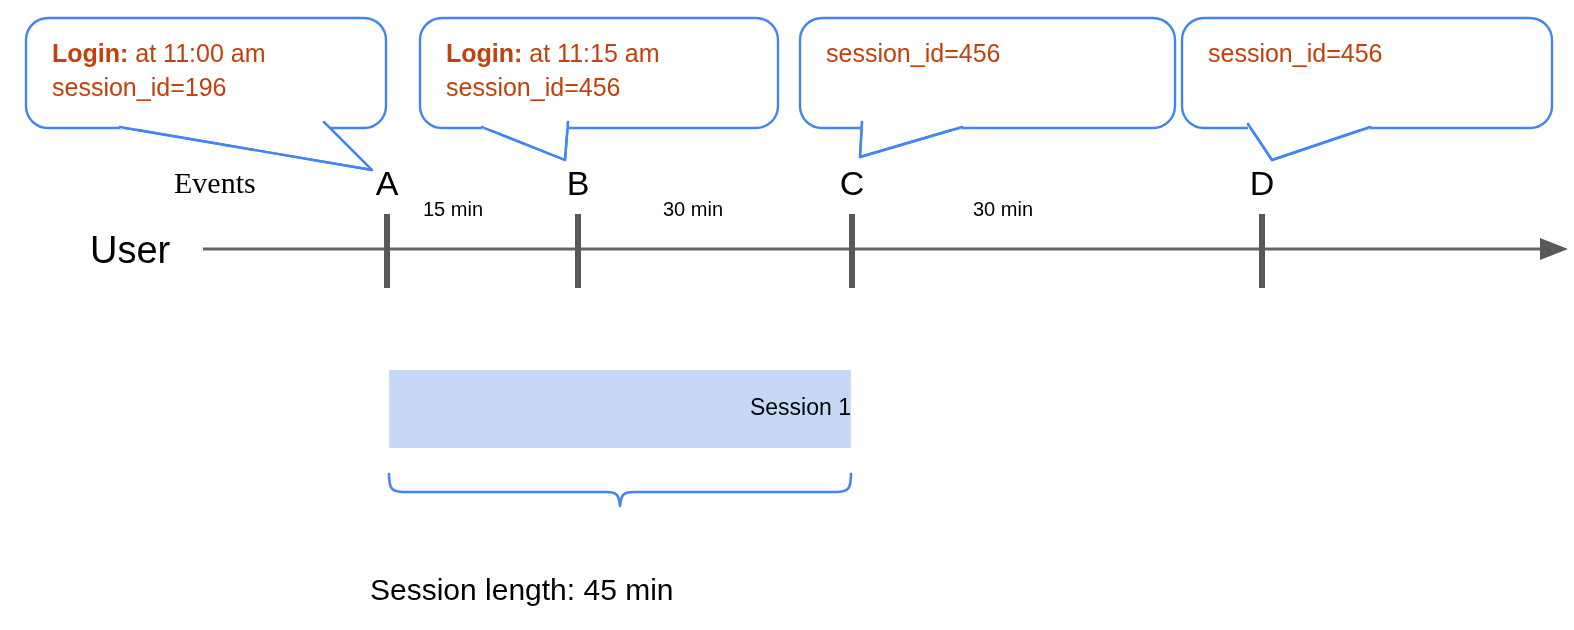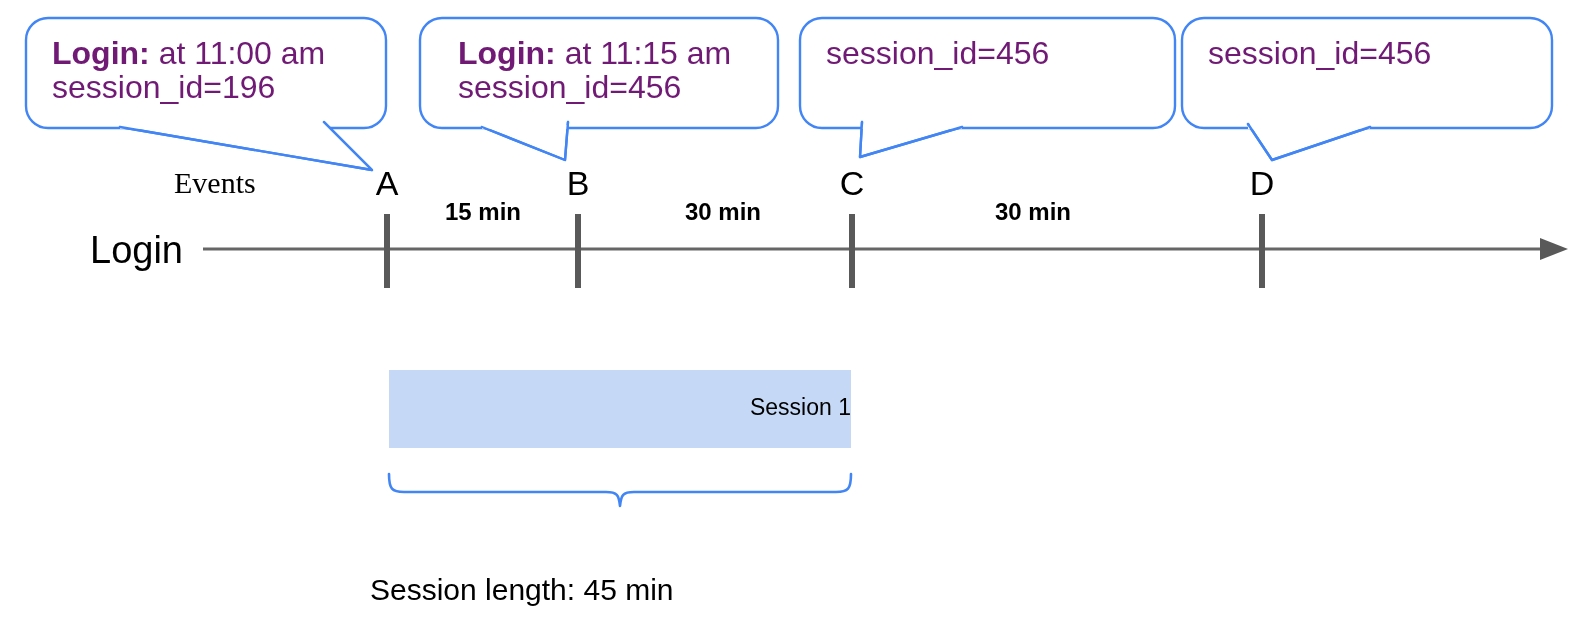--- a/index.html
+++ b/index.html
@@ -21,23 +21,23 @@
   }
   svg.layer {
     position: absolute;
     top: 0;
     left: 0;
     width: 1574px;
     height: 630px;
   }
   .callout-text {
     position: absolute;
-    font-size: 32px;
+    font-size: 25px;
     line-height: 34px;
-    color: #701a75;
+    color: #c2410c;
     white-space: nowrap;
   }
   .callout-text .lead {
     font-weight: bold;
   }
   .lbl {
     position: absolute;
     white-space: nowrap;
     color: #000000;
   }
@@ -45,23 +45,21 @@
     font-size: 30px;
   }
   .lbl-user {
     font-size: 38px;
   }
   .lbl-tick {
     font-size: 34px;
     text-align: center;
   }
   .lbl-dur {
-    font-size: 24px;
-    text-align: center;
-    font-weight: bold;
+    font-size: 20px;
   }
   .lbl-session {
     font-size: 23px;
     text-align: right;
   }
   .lbl-caption {
     font-size: 30px;
     text-align: left;
   }
 </style>
@@ -121,35 +119,35 @@
              C 621 495, 623 492, 634 492
              L 836 492
              C 848 492, 851 489, 851 474" fill="none" stroke="#4285f4" stroke-width="2.6" stroke-linecap="round" stroke-linejoin="round"></path>
   </svg>
 
   <div class="callout-text" style="left:52px; top:36px;">
     <div><span class="lead">Login:</span><span> at 11:00 am</span></div>
     <div>session_id=196</div>
   </div>
 
-  <div class="callout-text" style="left:458px; top:36px;">
+  <div class="callout-text" style="left:446px; top:36px;">
     <div><span class="lead">Login:</span><span> at 11:15 am</span></div>
     <div>session_id=456</div>
   </div>
 
   <div class="callout-text" style="left:826px; top:36px;">
     <div>session_id=456</div>
   </div>
 
   <div class="callout-text" style="left:1208px; top:36px;">
     <div>session_id=456</div>
   </div>
 
   <div class="lbl lbl-events" style="left:174px; top:166px;font-family:Liberation Serif, serif;">Events</div>
-  <div class="lbl lbl-user" style="left:90px; top:229px;">Login</div>
+  <div class="lbl lbl-user" style="left:90px; top:229px;">User</div>
 
   <div class="lbl lbl-tick" style="left:367px; top:164px; width:40px;">A</div>
   <div class="lbl lbl-tick" style="left:558px; top:164px; width:40px;">B</div>
   <div class="lbl lbl-tick" style="left:832px; top:164px; width:40px;">C</div>
   <div class="lbl lbl-tick" style="left:1242px; top:164px; width:40px;">D</div>
 
   <div class="lbl lbl-dur" style="left:423px; top:198px; width:120px;">15 min</div>
   <div class="lbl lbl-dur" style="left:663px; top:198px; width:120px;">30 min</div>
   <div class="lbl lbl-dur" style="left:973px; top:198px; width:120px;">30 min</div>
 

